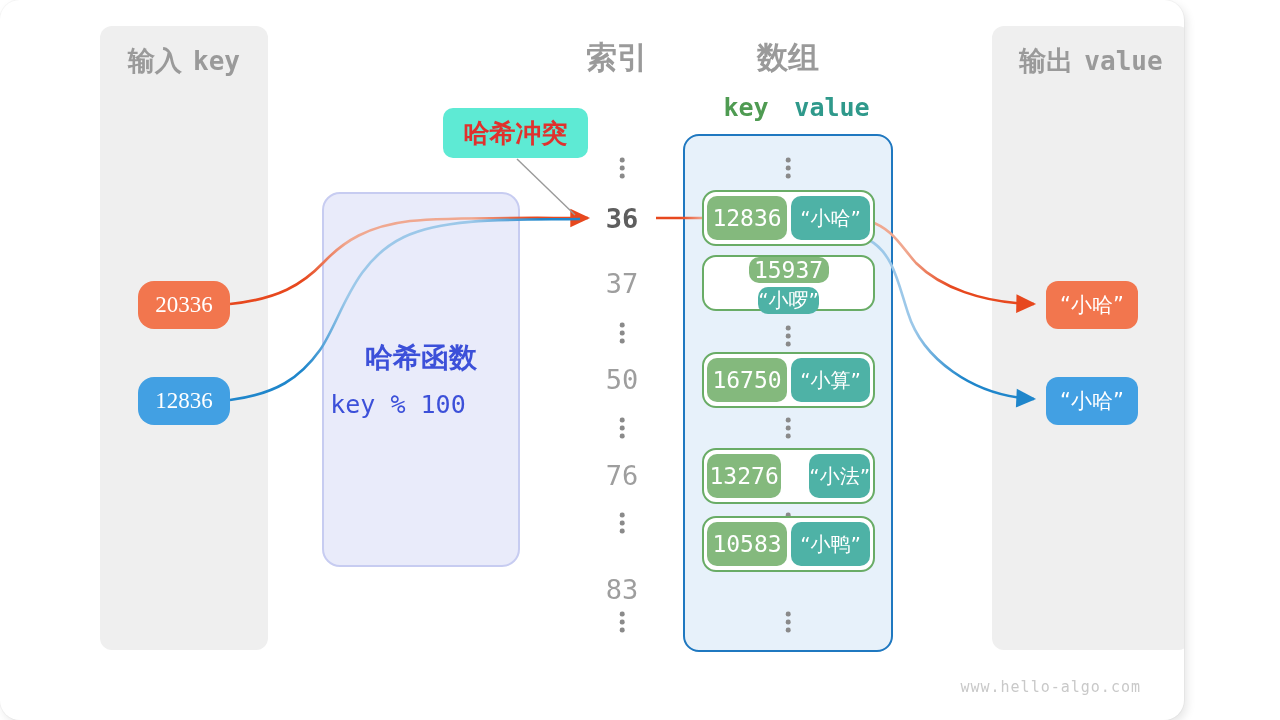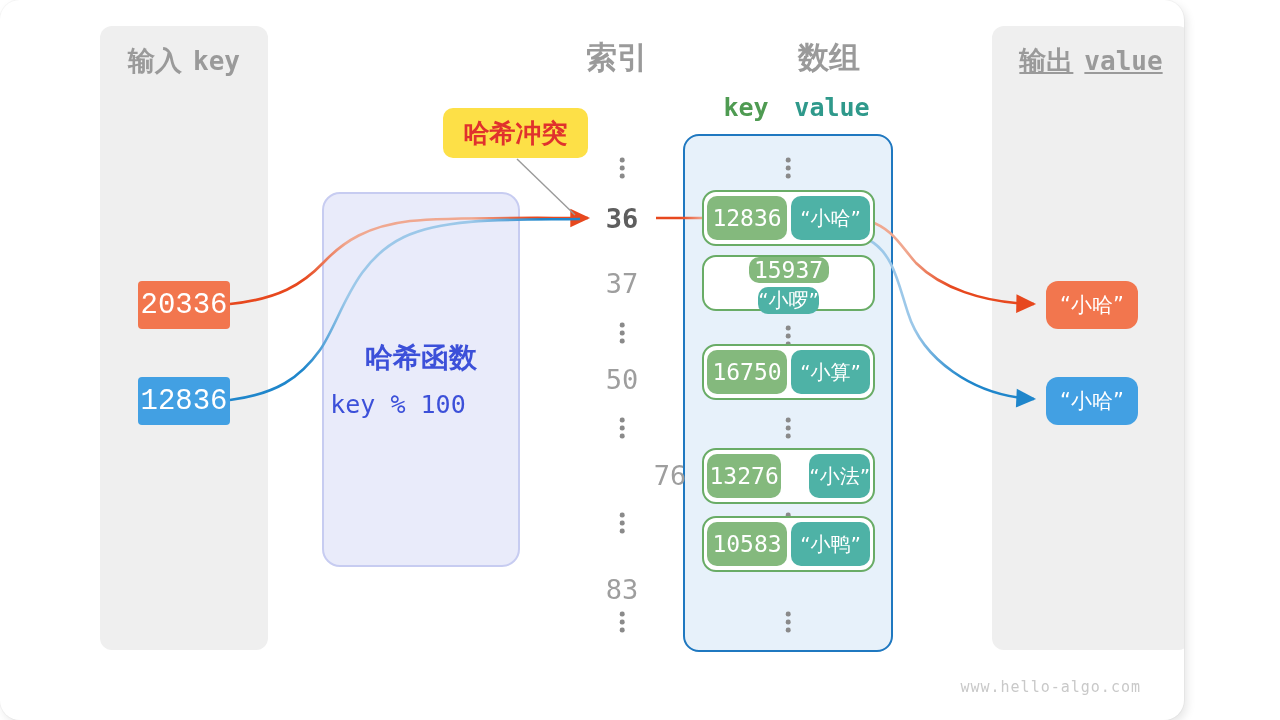--- a/index.html
+++ b/index.html
@@ -16,40 +16,40 @@
   .panel-title{
     position:absolute;display:flex;gap:11px;align-items:baseline;
     color:#9a9a9a;font-weight:700;white-space:nowrap;z-index:3;
   }
   .panel-title .zh{font-size:27px;}
   .panel-title .en{font-size:26px;font-family:"DejaVu Sans Mono", monospace;font-weight:700;}
   .col-title{
     position:absolute;color:#9a9a9a;font-weight:700;font-size:31px;white-space:nowrap;z-index:3;
   }
   .keybox{
-    position:absolute;width:92px;height:48px;border-radius:4px;z-index:10;
-    display:flex;align-items:center;justify-content:center;
-    color:#fff;font-family:Liberation Mono, monospace;font-size:29px;
+    position:absolute;width:92px;height:48px;border-radius:16px;z-index:10;
+    display:flex;align-items:center;justify-content:center;
+    color:#fff;font-family:Liberation Serif, serif;font-size:23px;
   }
   .orange{background:#f2764e;}
   .blue{background:#42a0e3;}
   .valbox{
     position:absolute;width:92px;height:48px;border-radius:12px;z-index:10;
     display:flex;align-items:center;justify-content:center;
     color:#fff;font-size:21px;white-space:nowrap;
   }
   .hashbox{
     position:absolute;left:322px;top:192px;width:198px;height:375px;z-index:2;
     background:#e9ebfa;border:2px solid #c7ccf1;border-radius:18px;box-sizing:border-box;
   }
   .hash-name{position:absolute;left:421px;top:358px;color:#3c50d9;font-size:28px;font-weight:600;white-space:nowrap;z-index:3;}
   .hash-formula{position:absolute;left:398px;top:404px;color:#3c50d9;font-size:25px;font-family:"DejaVu Sans Mono", monospace;white-space:nowrap;z-index:3;}
   .badge{
     position:absolute;left:443px;top:108px;width:145px;height:50px;z-index:10;
-    background:#fde047;border-radius:10px;display:flex;align-items:center;justify-content:center;
+    background:#5eead4;border-radius:10px;display:flex;align-items:center;justify-content:center;
     color:#e0312d;font-size:26px;font-weight:700;white-space:nowrap;
   }
   .idx{
     position:absolute;z-index:6;color:#9e9e9e;font-family:"DejaVu Sans Mono", monospace;font-size:27px;white-space:nowrap;
   }
   .idx.bold{color:#5e5e5e;font-weight:700;}
   .kv-head{position:absolute;z-index:3;font-family:"DejaVu Sans Mono", monospace;font-size:25px;font-weight:600;white-space:nowrap;}
   .kv-key{color:#4f9b52;}
   .kv-val{color:#2f998b;}
   .array-box{
@@ -84,26 +84,26 @@
 
 <div id="canvas">
 
   <div class="panel" style="left:100px;width:168px;"></div>
   <div class="panel" style="left:992px;width:198px;"></div>
 
   <div class="panel-title" style="left:184px;top:61px;transform:translate(-50%,-50%);">
     <span class="zh">输入</span>
     <span class="en">key</span>
   </div>
-  <div class="panel-title" style="left:1091px;top:61px;transform:translate(-50%,-50%);text-decoration:underline;">
+  <div class="panel-title" style="left:1091px;top:61px;transform:translate(-50%,-50%);">
     <span class="zh">输出</span>
     <span class="en">value</span>
   </div>
   <div class="col-title ctr" style="left:617px;top:58px;">索引</div>
-  <div class="col-title ctr" style="left:788px;top:58px;margin-left:41px;">数组</div>
+  <div class="col-title ctr" style="left:788px;top:58px;">数组</div>
 
   <div class="kv-head kv-key ctr" style="left:746px;top:107px;">key</div>
   <div class="kv-head kv-val ctr" style="left:832px;top:107px;">value</div>
 
   <div class="hashbox"></div>
   <div class="hash-name ctr">哈希函数</div>
   <div class="hash-formula ctr">key % 100</div>
 
   <svg id="arrows" width="1280" height="720">
     <defs>
@@ -171,21 +171,21 @@
       <i></i>
       <i></i>
       <i></i>
     </div>
   <div class="idx ctr" style="left:622px;top:379px;">50</div>
   <div class="vdots ctr" style="left:622px;top:428px;">
       <i></i>
       <i></i>
       <i></i>
     </div>
-  <div class="idx ctr" style="left:622px;top:475px;margin-left:48px;">76</div>
+  <div class="idx ctr" style="left:622px;top:475px;">76</div>
   <div class="vdots ctr" style="left:622px;top:523px;">
       <i></i>
       <i></i>
       <i></i>
     </div>
   <div class="idx ctr" style="left:622px;top:571px;margin-top:18px;">83</div>
   <div class="vdots ctr" style="left:622px;top:622px;">
       <i></i>
       <i></i>
       <i></i>
@@ -204,21 +204,21 @@
   </div>
   <div class="row" style="top:255px;flex-direction:column;">
     <div class="rkey">15937</div>
     <div class="rval">“小啰”</div>
   </div>
   <div class="vdots ctr" style="left:788px;top:336px;">
       <i></i>
       <i></i>
       <i></i>
     </div>
-  <div class="row" style="top:344px;">
+  <div class="row" style="top:352px;">
     <div class="rkey">16750</div>
     <div class="rval">“小算”</div>
   </div>
   <div class="vdots ctr" style="left:788px;top:428px;">
       <i></i>
       <i></i>
       <i></i>
     </div>
   <div class="row" style="top:448px;gap:28px;">
     <div class="rkey">13276</div>

